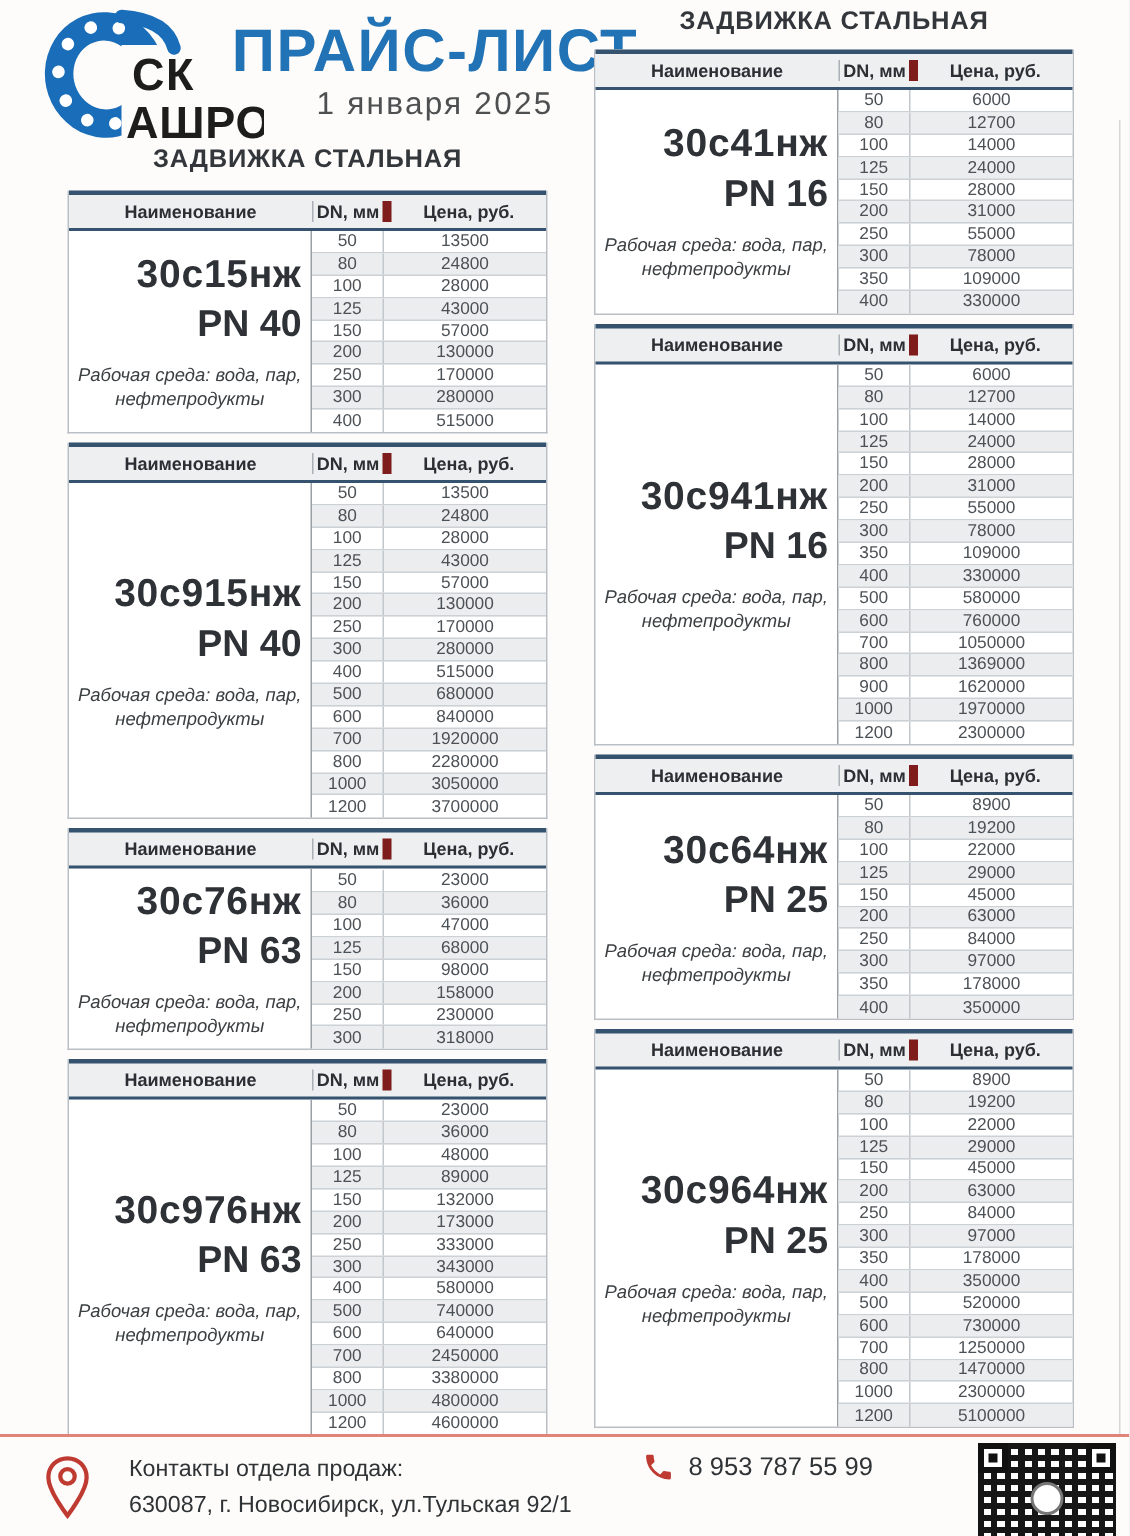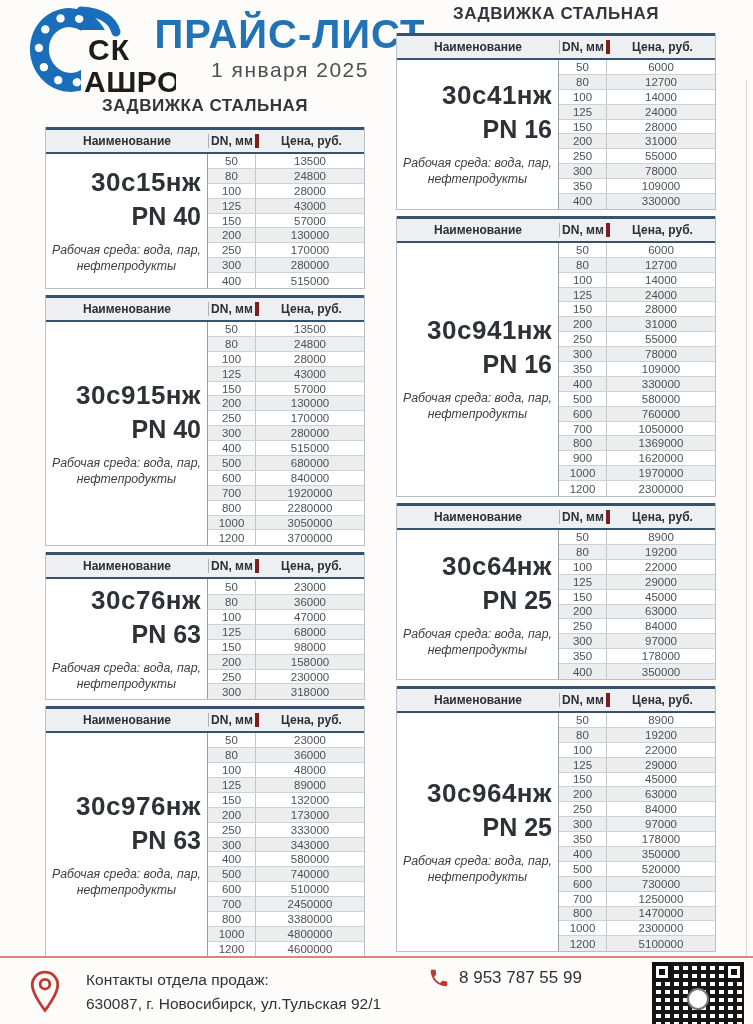--- a/index.html
+++ b/index.html
@@ -27,21 +27,21 @@
   .col-right .tables { margin-top:9px; }
 
   
   .ptable { background:#fff; border:1px solid #b9bfc5; border-top:none; }
   .thead { display:flex; align-items:center; height:27px; background:#edeff1;
            border-top:3px solid #35536e; border-bottom:2px solid #35536e;
            font-size:12px; font-weight:bold; color:#2b2f33; }
   .th { text-align:center; }
   .th-name { width:162px; }
   .th-dn { width:47px; border-left:1px solid #aab0b6; }
-  .th-price { flex:1; border-left:4px solid #7f1d1d; }
+  .th-price { flex:1; border-left:6px solid #7f1d1d; }
 
   .tbody { display:flex; }
   .name-cell { width:162px; border-right:1px solid #989fa6;
                display:flex; flex-direction:column; justify-content:center;
                align-items:flex-end; text-align:center; padding:6px 6px; }
   .model { font-size:26px; font-weight:bold; color:#2e3236; letter-spacing:0.5px; }
   .pn    { font-size:25px; font-weight:bold; color:#2e3236; margin-top:4px; }
   .medium { font-style:italic; font-size:12.3px; color:#3c4043; line-height:1.3;
             margin-top:12px; max-width:150px; }
 
@@ -332,21 +332,21 @@
               <div class="row">
                 <div class="cell dn">400</div>
                 <div class="cell price">580000</div>
               </div>
               <div class="row">
                 <div class="cell dn">500</div>
                 <div class="cell price">740000</div>
               </div>
               <div class="row">
                 <div class="cell dn">600</div>
-                <div class="cell price">510000</div>
+                <div class="cell price">640000</div>
               </div>
               <div class="row">
                 <div class="cell dn">700</div>
                 <div class="cell price">2450000</div>
               </div>
               <div class="row">
                 <div class="cell dn">800</div>
                 <div class="cell price">3380000</div>
               </div>
               <div class="row">

